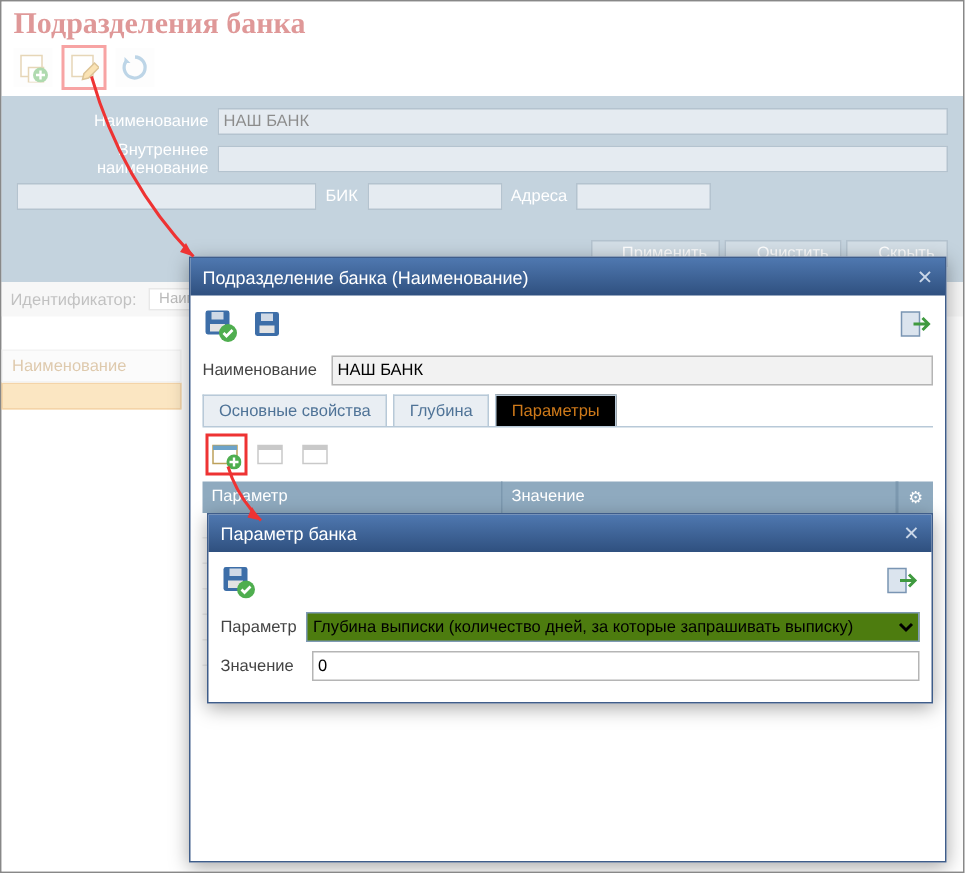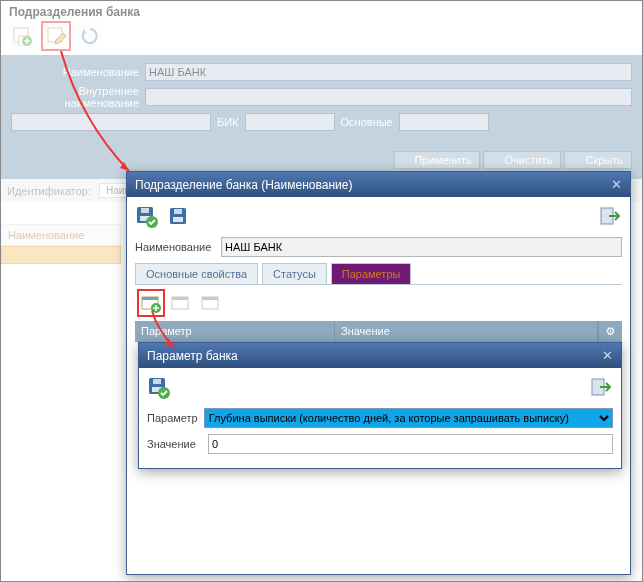--- a/index.html
+++ b/index.html
@@ -1,21 +1,21 @@
 <!DOCTYPE html>
 <html><head>
 <meta charset="utf-8">
 <style>
   * { box-sizing: border-box; margin: 0; padding: 0; font-family: Arial, sans-serif; }
   body { width: 643px; height: 582px; background: #fff; position: relative; overflow: hidden; border: 1px solid #888; }
 
   
   .dim-overlay { position: absolute; inset: 0; background: rgba(255,255,255,0.55); z-index: 5; pointer-events: none; }
 
-  .page-title { font-size: 12px; font-weight: bold; color: #000000; padding: 4px 8px 2px; }
+  .page-title { font-size: 20px; font-weight: bold; color: #b91c1c; padding: 4px 8px 2px; font-family: Liberation Serif, serif; }
   .toolbar-row { padding: 2px 8px 6px; display: flex; gap: 8px; align-items: center; }
   .tb-icon { width: 26px; height: 26px; display: flex; align-items: center; justify-content: center; background: #fafafa; }
   .tb-icon.highlight { outline: 2px solid #e33; }
 
   .filter-panel { background: #7d9db6; color: #fff; padding: 8px 10px 10px; font-size: 11px; }
   .filter-row { display: flex; align-items: center; gap: 6px; margin-bottom: 4px; }
   .filter-row label { text-align: right; width: 128px; }
   .filter-row input { height: 18px; border: 1px solid #5a7a94; background: #c5d3df; padding-left: 3px; font-size: 11px; }
   .btn { background: #9db5c8; border: 1px solid #5a7a94; color: #fff; font-size: 11px; padding: 2px 8px 2px 20px; position: relative; cursor: pointer; }
   .btn-row { text-align: right; margin-top: 20px; }
@@ -37,40 +37,40 @@
   .disk-ok, .disk { width:24px; height:24px; display:flex; align-items:center; justify-content:center; }
   .exit-icon { width:24px; height:24px; display:flex; align-items:center; justify-content:center; }
 
   .form-row { display:flex; align-items:center; gap:6px; margin-bottom:6px; }
   .form-row label { width:80px; color:#444; font-size:11px; }
   .form-row input { flex:1; height:20px; border:1px solid #b5b5b5; background:#f2f2f2; font-size:11px; padding-left:3px; }
   .form-row input.white { background:#fff; }
 
   .tabs { display:flex; gap:4px; border-bottom:1px solid #b8c9d8; }
   .tab { background:#e9eef3; border:1px solid #b8c9d8; border-bottom:none; color:#4f7397; font-size:11px; padding:4px 10px; cursor:pointer; }
-  .tab.active { background:#701a75; color:#cf7a1a; }
+  .tab.active { background:#000000; color:#cf7a1a; }
 
   .sub-toolbar { padding:6px 4px 6px; display:flex; gap:6px; }
   .sub-toolbar .ico { width:24px; height:24px; display:flex; align-items:center; justify-content:center; border:1px solid transparent; }
   .sub-toolbar .ico.highlight { outline:2px solid #e33; }
 
   .grid-head { display:flex; background:#8faabf; color:#fff; font-size:11px; }
   .grid-head .gh { padding:4px 6px; border-right:1px solid #7c98af; }
   .grid-head .gh.gear { margin-left:auto; border-left:1px solid #7c98af; border-right:none; width:24px; text-align:center; }
   .grid-rows { color:#555; font-size:11px; }
   .grid-rows div { padding:2px 6px; border-bottom:1px solid #eee; }
 
   
   .modal.inner { z-index: 30; }
   .modal.outer-dialog { z-index: 10; }
 
   
   .arrow { position:absolute; z-index:40; pointer-events:none; }
   
-  select.combo { width:100%; height:20px; border:1px solid #7e9ab5; background:#0ea5e9; font-size:11px; }
+  select.combo { width:100%; height:20px; border:1px solid #7e9ab5; background:#4d7c0f; font-size:11px; }
 </style>
 </head>
 <body>
 
 <h1 class="page-title">Подразделения банка</h1>
 <div class="toolbar-row">
   <span class="tb-icon">
     <svg width="20" height="20">
         <rect x="2" y="2" width="14" height="14" fill="#fff" stroke="#c7a460"></rect>
         <rect x="7" y="10" width="10" height="10" fill="#fefefe" stroke="#c7a460"></rect>
@@ -98,21 +98,21 @@
     <input style="flex: 1 1 0%;" value="НАШ БАНК">
   </div>
   <div class="filter-row">
     <label>Внутреннее наименование</label>
     <input style="flex: 1 1 0%;" value="">
   </div>
   <div class="filter-row">
     <input style="width: 200px;" value="">
     <label style="width:auto">БИК</label>
     <input style="width: 90px;" value="">
-    <label style="width:auto">Основные</label>
+    <label style="width:auto">Адреса</label>
     <input style="width: 90px;" value="">
   </div>
   <div class="btn-row">
     <button class="btn">Применить</button>
     <button class="btn">Очистить</button>
     <button class="btn">Скрыть</button>
   </div>
 </div>
 
 <div class="sort-bar">
@@ -158,21 +158,21 @@
             <path d="M10 10 h10 M16 6 l4 4 l-4 4" stroke="#3f9a3f" stroke-width="2" fill="none"></path>
           </svg>
       </span>
     </div>
     <div class="form-row">
       <label>Наименование</label>
       <input value="НАШ БАНК" style="">
     </div>
     <div class="tabs">
       <div class="tab">Основные свойства</div>
-      <div class="tab">Статусы</div>
+      <div class="tab">Глубина</div>
       <div class="tab active">Параметры</div>
     </div>
     <div class="sub-toolbar">
       <span class="ico highlight">
         <svg width="20" height="20">
             <rect x="1" y="4" width="16" height="12" fill="#fff" stroke="#bda15b"></rect>
             <rect x="1" y="4" width="16" height="3" fill="#6da3c9"></rect>
             <circle cx="15" cy="15" r="5" fill="#4fae4f"></circle>
             <path d="M15 12v6M12 15h6" stroke="#fff" stroke-width="1.6"></path>
           </svg>

